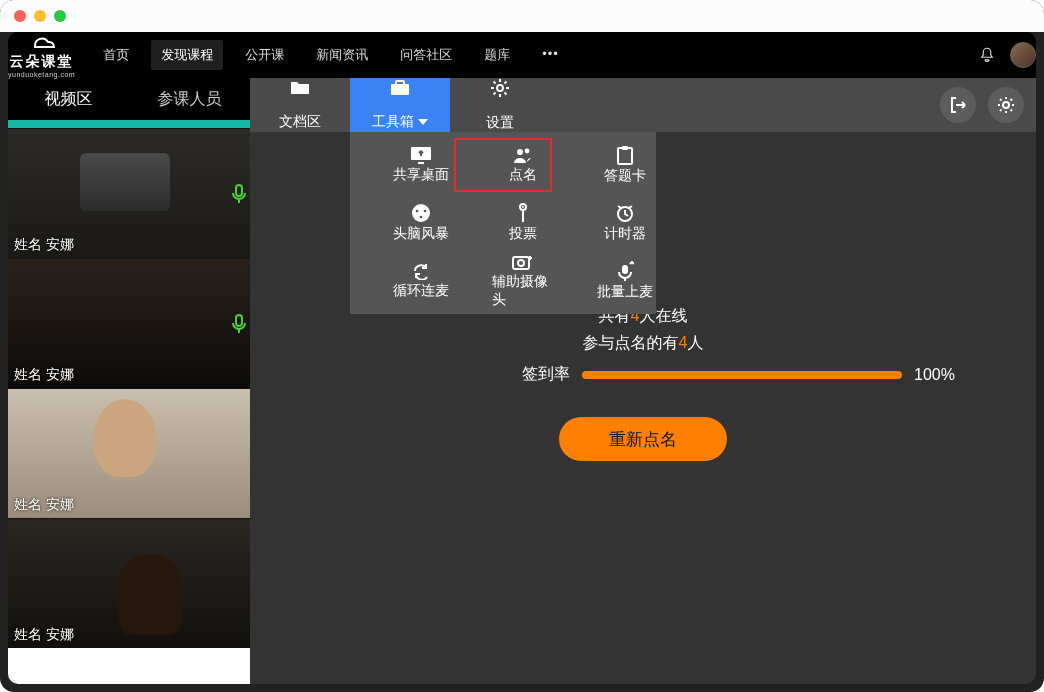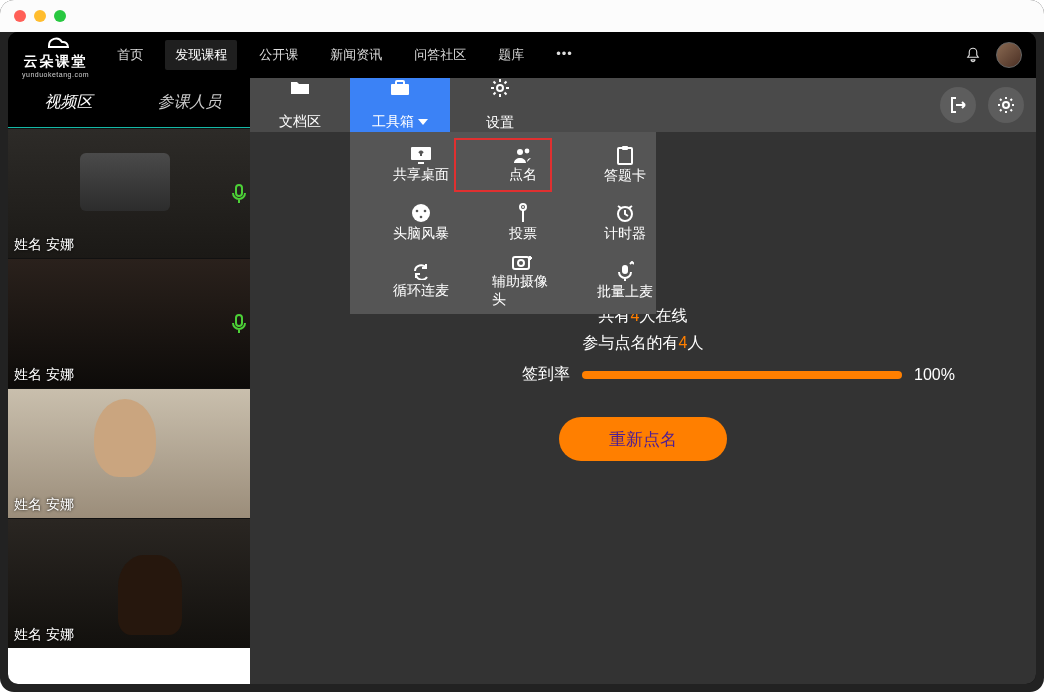--- a/index.html
+++ b/index.html
@@ -5,36 +5,36 @@
     * { margin: 0; padding: 0; box-sizing: border-box; }
     body { background: #fff; font-family: "Microsoft YaHei", Arial, sans-serif; width: 1044px; height: 692px; }
     .window { position: relative; width: 1044px; height: 692px; background: #222; border-radius: 14px; overflow: hidden; }
     .titlebar { height: 32px; background: #fcfcfc; display: flex; align-items: center; padding-left: 14px; gap: 8px; }
     .dot { width: 12px; height: 12px; border-radius: 50%; }
     .dot.red { background: #ff5f57; }
     .dot.yellow { background: #ffbd2e; }
     .dot.green { background: #28c840; }
     .app-inner { position: absolute; top: 32px; left: 8px; right: 8px; bottom: 8px; background: #000; border-radius: 10px; overflow: hidden; display: flex; flex-direction: column; }
 
-    .topnav { height: 46px; background: #000; display: flex; align-items: center; padding: 0 14px; color: #fff; }
+    .topnav { height: 46px; background: #000; display: flex; align-items: center; padding: 0 0; color: #fff; }
     .logo { display: flex; flex-direction: column; align-items: center; margin-right: 18px; }
     .logo svg { display: block; }
     .logo-text { font-size: 14px; font-weight: bold; margin-top: -2px; letter-spacing: 2px; }
     .logo-sub { font-size: 7px; opacity: .8; letter-spacing: .5px; }
     .navlinks { display: flex; gap: 12px; font-size: 13px; }
     .navlinks .nav-item { padding: 6px 10px; border-radius: 2px; cursor: pointer; color: #ddd; }
     .navlinks .nav-item.active { background: #1f1f1f; color: #fff; }
     .more-dots { padding: 6px 10px; letter-spacing: 1px; color: #ddd; }
     .topnav-right { margin-left: auto; display: flex; align-items: center; gap: 14px; }
     .bell { width: 18px; height: 18px; }
     .avatar { width: 26px; height: 26px; border-radius: 50%; background: linear-gradient(135deg,#8a6a52,#4a2f24); border: 1px solid #666; }
 
     .content { flex: 1; display: flex; }
     .sidebar { width: 242px; background: #000; display: flex; flex-direction: column; }
-    .side-tabs { height: 50px; display: flex; border-bottom: 1px solid #14b8a6; font-style: italic; }
+    .side-tabs { height: 50px; display: flex; border-bottom: 8px solid #14b8a6; }
     .side-tab { flex: 1; display: flex; align-items: center; justify-content: center; color: #fff; font-size: 16px; cursor: pointer; }
     .side-tab.inactive { color: #ccc; }
     .video-list { flex: 1; overflow: hidden; }
     .video-item { position: relative; height: 130px; background: #737373; border-top: 1px solid #111; }
     .video-item .thumb { position: absolute; inset: 0; }
     .video-item .name { position: absolute; left: 6px; bottom: 4px; color: #fff; font-size: 14px; text-shadow: 0 0 3px #000; }
     .mic-badge { position: absolute; right: 4px; top: 50%; transform: translateY(-50%); width: 14px; height: 20px; }
     .mic-badge svg { display: block; }
     .white-slot { height: 118px; background: #fff; }
     
@@ -62,21 +62,21 @@
     .dd-item.highlight { outline: 2px solid #e03030; outline-offset: -4px; }
 
     .result-area { margin-top: 170px; padding: 0 40px; color: #fff; }
     .stats { text-align: center; font-size: 16px; line-height: 1.7; }
     .accent { color: #ff7f00; }
     .progress-row { display: flex; align-items: center; gap: 12px; font-size: 16px; margin-top: 8px; }
     .progress-label { white-space: nowrap; margin-left: 232px; }
     .progress-bar { flex: 1; max-width: 320px; height: 8px; background: #666; border-radius: 4px; overflow: hidden; position: relative; }
     .progress-fill { height: 100%; background: #ff7f00; }
     .progress-pct { white-space: nowrap; }
-    .primary-btn { display: block; width: 168px; height: 44px; margin: 32px auto 0; border: none; border-radius: 22px; background: #ff7f00; color: #4c1d95; font-size: 17px; cursor: pointer; }
+    .primary-btn { display: block; width: 168px; height: 44px; margin: 32px auto 0; border: none; border-radius: 22px; background: #ff7f00; color: #0f172a; font-size: 17px; cursor: pointer; }
   </style>
 </head>
 <body>
 
 <div class="window">
   <div class="titlebar">
     <div class="dot red"></div>
     <div class="dot yellow"></div>
     <div class="dot green"></div>
   </div>

